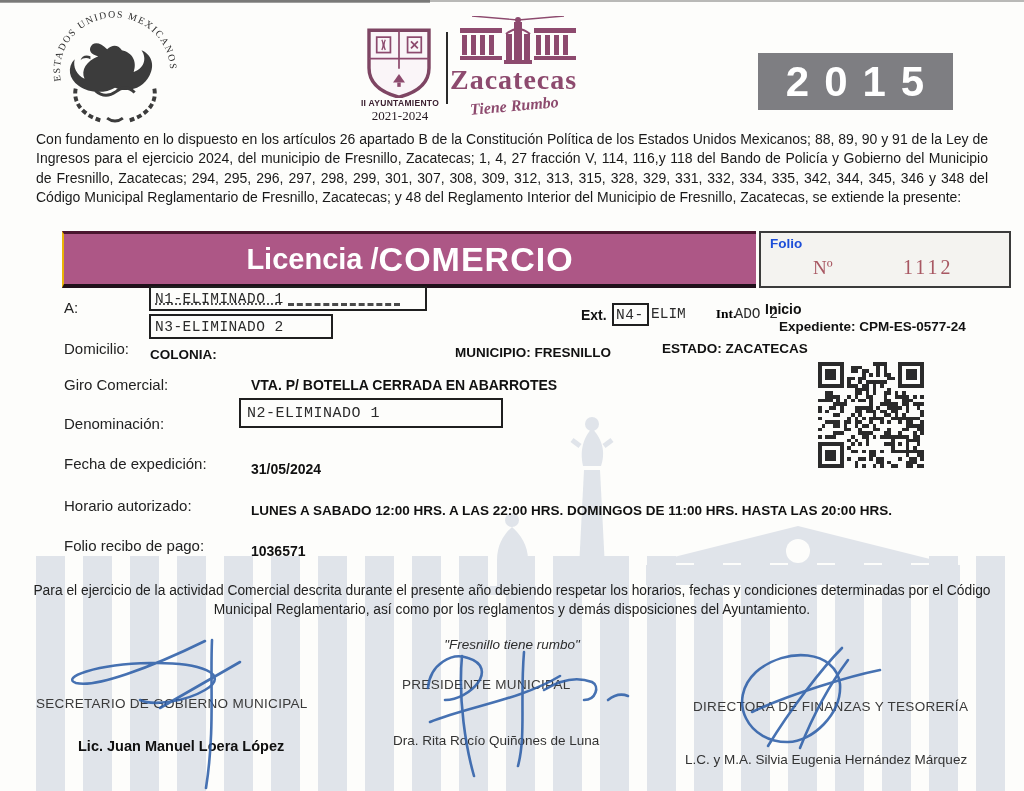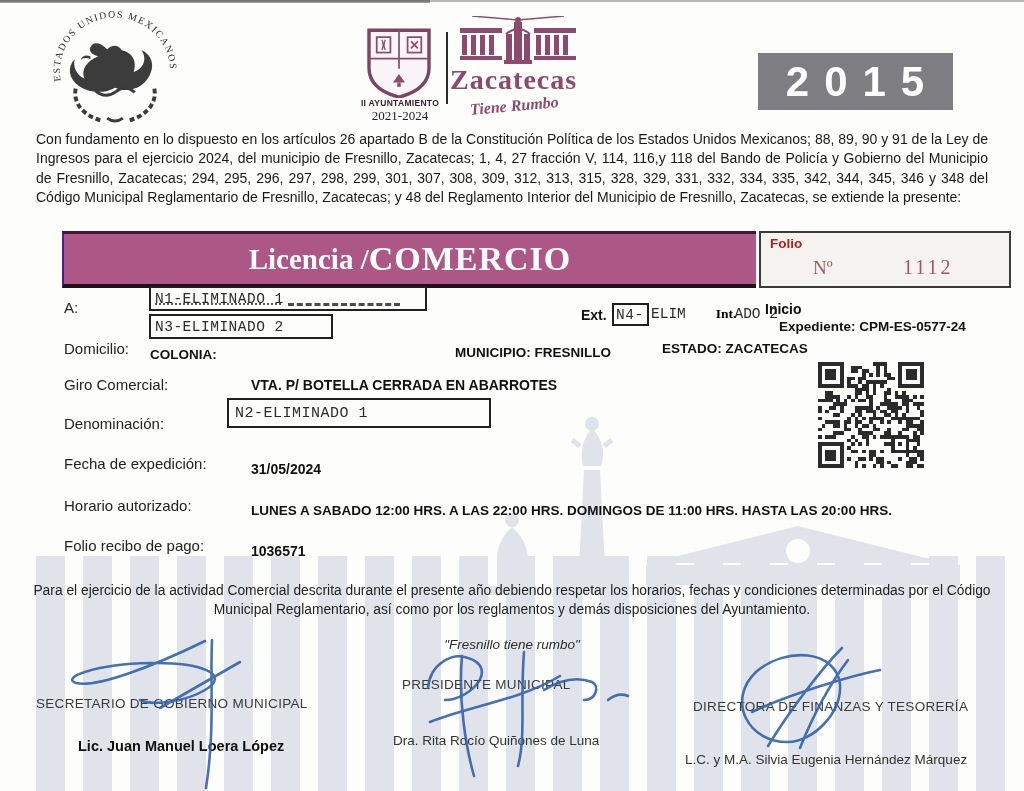--- a/index.html
+++ b/index.html
@@ -24,30 +24,30 @@
   .year-badge{
     left:758px;top:53px;width:195px;height:57px;background:#7e7e82;
     color:#fff;font-weight:bold;font-size:42px;letter-spacing:15px;
     display:flex;align-items:center;justify-content:center;padding-left:14px;box-sizing:border-box;
   }
   
   .legal{left:36px;top:130px;width:952px;font-size:14px;line-height:19.4px;text-align:justify;color:#191919;}
   
   .banner{
     left:62px;top:231px;width:694px;height:57px;background:#ad5786;
-    border-top:3px solid #4a152e;border-bottom:4px solid #20101a;border-left:2px solid #4c1d95;
-    box-sizing:border-box;display:flex;align-items:center;justify-content:center;color:#fff;font-family:Liberation Serif, serif;
+    border-top:3px solid #4a152e;border-bottom:4px solid #20101a;border-left:2px solid #eab308;
+    box-sizing:border-box;display:flex;align-items:center;justify-content:center;color:#fff;
   }
   .banner .t1{font-size:29px;font-weight:bold;}
   .banner .t2{font-size:34px;font-weight:bold;letter-spacing:1px;}
   .folio-box{
     left:759px;top:231px;width:252px;height:57px;background:#f4f3f0;
     border:2.5px solid #3b3b3b;box-sizing:border-box;
   }
-  .folio-label{position:absolute;left:9px;top:3px;font-size:13.5px;font-weight:bold;color:#b91c1c;}
+  .folio-label{position:absolute;left:9px;top:3px;font-size:13.5px;font-weight:bold;color:#1d4ed8;}
   .folio-no{position:absolute;left:52px;top:24px;font-size:19px;color:#a85762;font-family:"Liberation Serif",serif;}
   .folio-num{position:absolute;left:142px;top:23px;font-size:20px;color:#a85762;letter-spacing:3px;font-family:"Liberation Serif",serif;}
   
   .lbl{font-size:15px;color:#222;}
   .blbl{font-size:13.5px;font-weight:bold;color:#111;}
   .field-box{border:2px solid #1f1f1f;background:transparent;box-sizing:border-box;display:flex;align-items:center;padding-left:4px;}
   .field-box .mono{font-size:14.5px;letter-spacing:.5px;}
   .u-dots{text-decoration:underline dotted 2px #555;}
   .covered-tail{display:inline-block;width:112px;height:11px;border-bottom:3px dashed #4a4a4a;margin-left:4px;}
   .int-ovl{font-family:Liberation Serif, serif;font-weight:bold;font-size:13.5px;color:#000;margin:0 -2px;padding-left:32px;}
@@ -206,21 +206,21 @@
 
   <div class="abs lbl z1" style="left:64px;top:340px">Domicilio:</div>
   <div class="abs blbl z1" style="left:150px;top:347px">COLONIA:</div>
   <div class="abs blbl z1" style="left:455px;top:345px">MUNICIPIO: FRESNILLO</div>
   <div class="abs blbl z1" style="left:662px;top:341px">ESTADO: ZACATECAS</div>
 
   <div class="abs lbl z1" style="left:64px;top:376px">Giro Comercial:</div>
   <div class="abs blbl z1" style="left:251px;top:377px;font-size:14px">VTA. P/ BOTELLA CERRADA EN ABARROTES</div>
 
   <div class="abs lbl z1" style="left:64px;top:415px">Denominación:</div>
-  <div class="abs field-box z1" style="left:227px;top:398px;width:264px;height:30px;padding-left:6px">
+  <div class="abs field-box z1" style="left:239px;top:398px;width:264px;height:30px;padding-left:6px">
     <span class="mono" style="font-size:15px">N2-ELIMINADO 1</span>
   </div>
 
   <svg class="abs qr" width="106" height="106" viewBox="0 0 29 29" shape-rendering="crispEdges">
     <rect x="0" y="0" width="29" height="29" fill="#fdfdfb"></rect>
     <g id="qr-modules" fill="#2b2b2b">
         <rect x="15" y="0" width="1" height="1"></rect>
         <rect x="16" y="0" width="1" height="1"></rect>
         <rect x="17" y="0" width="1" height="1"></rect>
         <rect x="18" y="0" width="1" height="1"></rect>

